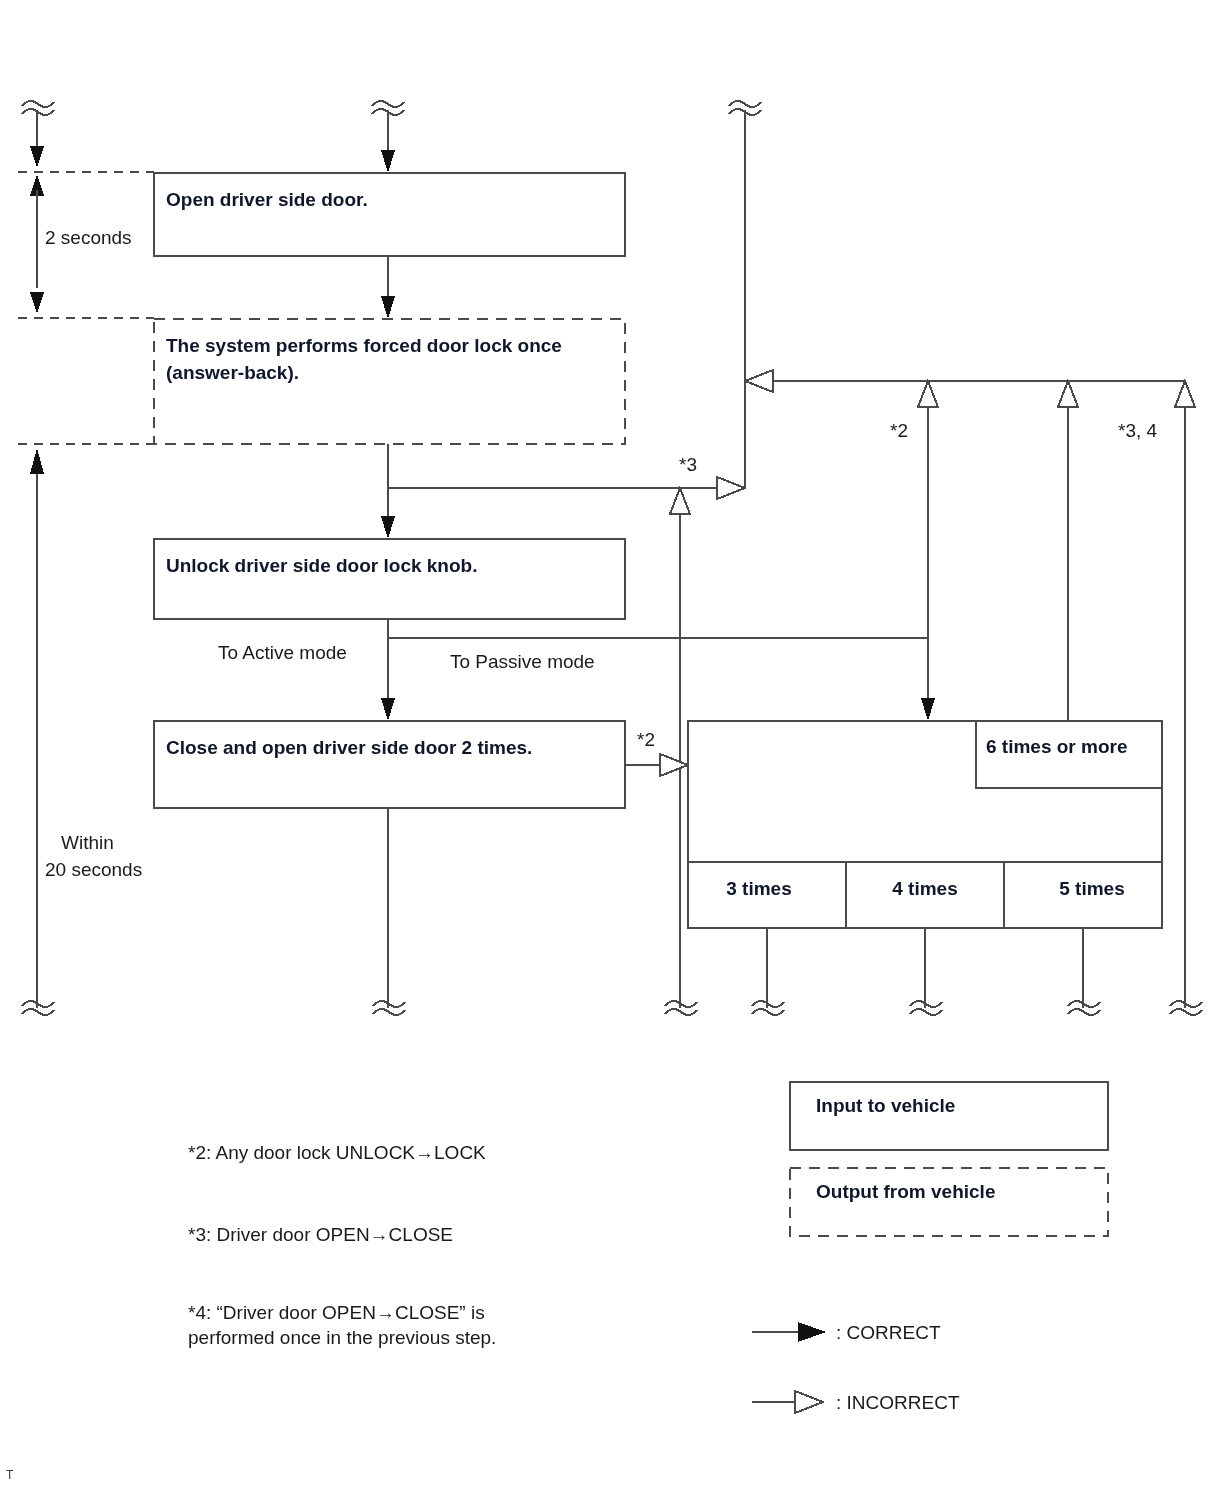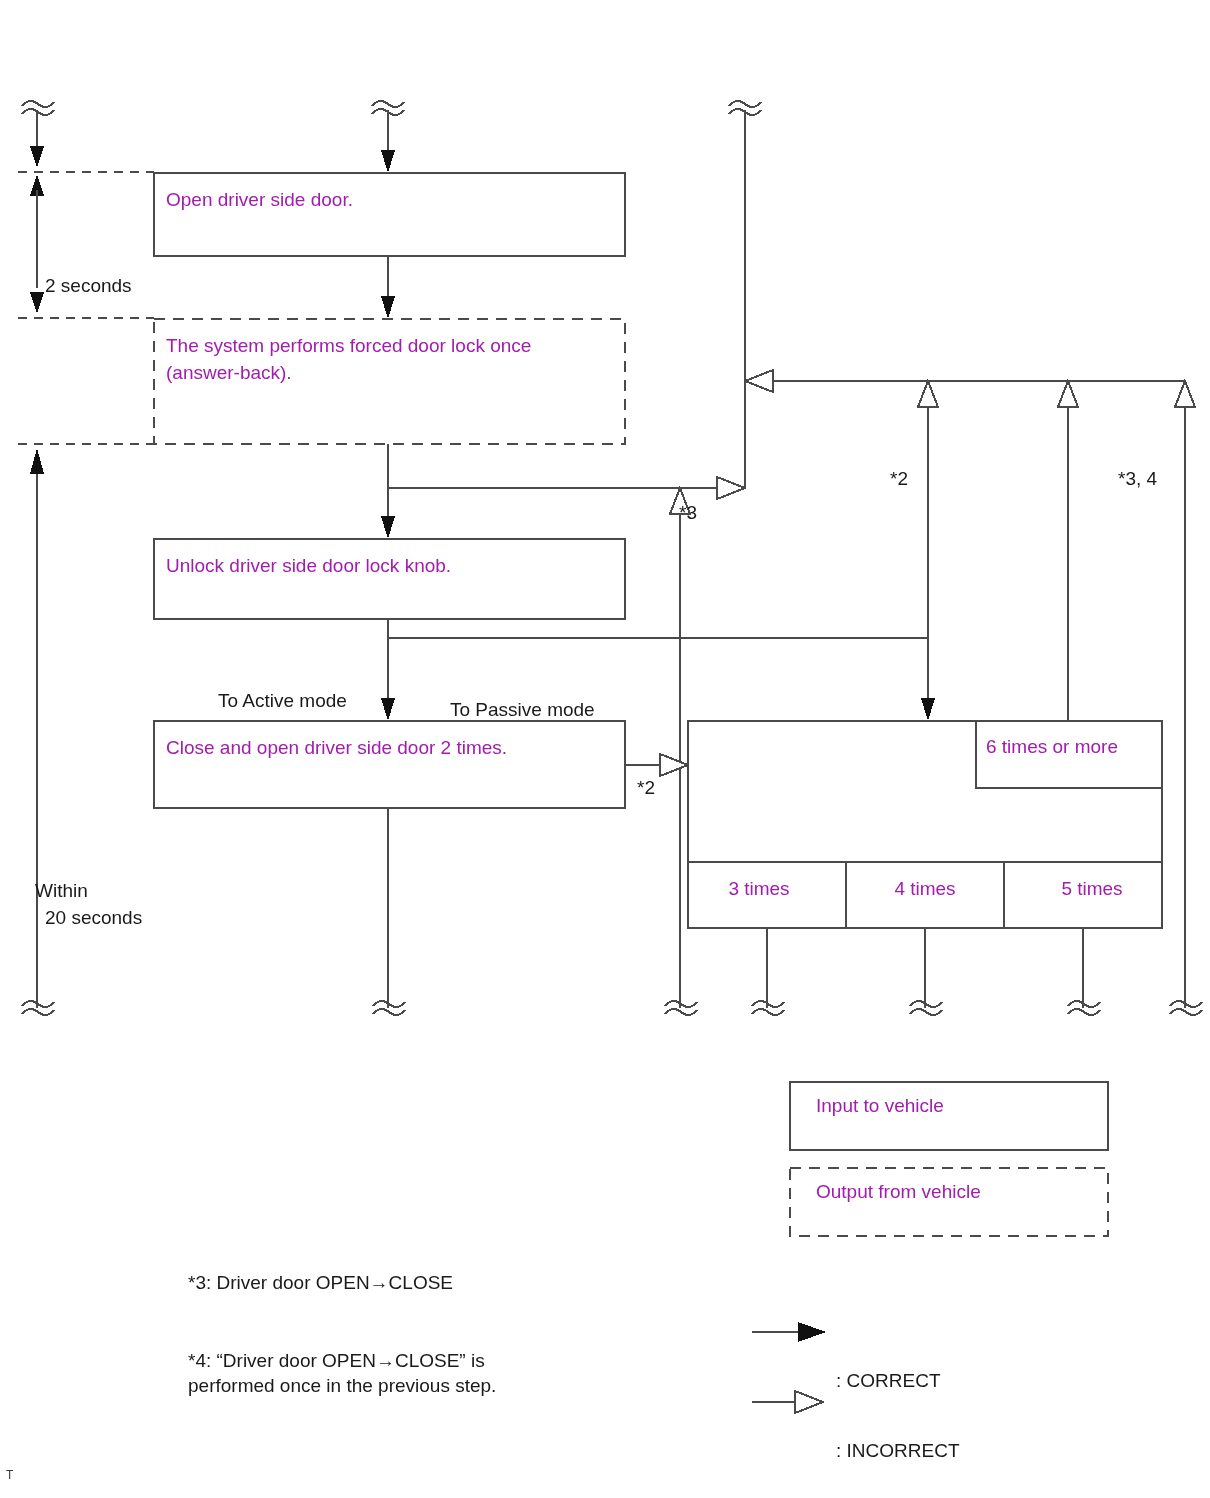--- a/index.html
+++ b/index.html
@@ -1,20 +1,20 @@
 <!DOCTYPE html>
 <html><head>
 <meta charset="utf-8">
 <style>
   html,body{margin:0;padding:0;background:#ffffff;}
   body{font-family:"Liberation Sans","DejaVu Sans",sans-serif;color:#1a1a1a;}
   #canvas{position:relative;width:1210px;height:1498px;overflow:hidden;background:#fff;}
   #canvas svg{position:absolute;left:0;top:0;width:1210px;height:1498px;}
-  .lbl{position:absolute;font-size:19px;line-height:25px;color:#1a1a1a;white-space:pre;margin-top:48px;}
-  .boxtxt{position:absolute;font-size:19px;line-height:27px;color:#a21caf;}
+  .lbl{position:absolute;font-size:19px;line-height:25px;color:#1a1a1a;white-space:pre;}
+  .boxtxt{position:absolute;font-size:19px;line-height:27px;color:#0f172a;font-weight:bold;}
   .tiny{font-size:12px;color:#3a3a3a;}
 </style>
 </head>
 <body>
 
 <div id="canvas">
 
   <svg viewBox="0 0 1210 1498" xmlns="http://www.w3.org/2000/svg">
     <defs>
       <marker id="fill-down" markerWidth="14" markerHeight="16" refX="7" refY="15" orient="auto-start-reverse">
@@ -140,21 +140,21 @@
       <rect x="790" y="1168" width="318" height="68" fill="#fff" stroke="#4a4a4a" stroke-dasharray="11 8"></rect>
 
       <line x1="752" y1="1332" x2="800" y2="1332"></line>
       <path d="M798,1322 L826,1332 L798,1342 Z" fill="#111" stroke="none"></path>
       <line x1="752" y1="1402" x2="795" y2="1402"></line>
       <path d="M795,1391 L823,1402 L795,1413 Z" fill="#fff" stroke="#4a4a4a"></path>
     </g>
   </svg>
 
   <div class="lbl" style="left:45px; top:225px;">2 seconds</div>
-  <div class="lbl" style="left:35px; top:830px;text-align:right;">Within</div>
+  <div class="lbl" style="left:61px; top:830px;text-align:right;">Within</div>
   <div class="lbl" style="left:45px; top:857px;">20 seconds</div>
 
   <div class="boxtxt" style="left:166px; top:186px; width:450px;">Open driver side door.</div>
   <div class="boxtxt" style="left:166px; top:552px; width:450px;">Unlock driver side door lock knob.</div>
   <div class="boxtxt" style="left:166px; top:332px; width:455px; white-space:pre-line;">The system performs forced door lock once
 (answer-back).</div>
   <div class="boxtxt" style="left:166px; top:734px; width:450px;">Close and open driver side door 2 times.</div>
 
   <div class="lbl" style="left:218px; top:640px;">To Active mode</div>
   <div class="lbl" style="left:450px; top:649px;">To Passive mode</div>
@@ -163,20 +163,21 @@
 
   <div class="boxtxt" style="left:688px; top:875px; width:142px; text-align:center;">3 times</div>
   <div class="boxtxt" style="left:846px; top:875px; width:158px; text-align:center;">4 times</div>
   <div class="boxtxt" style="left:1004px; top:875px; width:176px; text-align:center;">5 times</div>
 
   <div class="lbl" style="left:637px; top:727px;">*2</div>
   <div class="lbl" style="left:679px; top:452px;">*3</div>
   <div class="lbl" style="left:890px; top:418px;">*2</div>
   <div class="lbl" style="left:1118px; top:418px;">*3, 4</div>
 
+  <div class="lbl" style="left:188px; top:1140px;">*2: Any door lock UNLOCK→LOCK</div>
   <div class="lbl" style="left:188px; top:1222px;">*3: Driver door OPEN→CLOSE</div>
   <div class="lbl" style="left:188px; top:1300px; white-space:pre-line;">*4: “Driver door OPEN→CLOSE” is
       performed once in the previous step.</div>
 
   <div class="boxtxt" style="left:816px; top:1092px;">Input to vehicle</div>
   <div class="boxtxt" style="left:816px; top:1178px;">Output from vehicle</div>
 
   <div class="lbl" style="left:836px; top:1320px;">: CORRECT</div>
   <div class="lbl" style="left:836px; top:1390px;">: INCORRECT</div>
 

